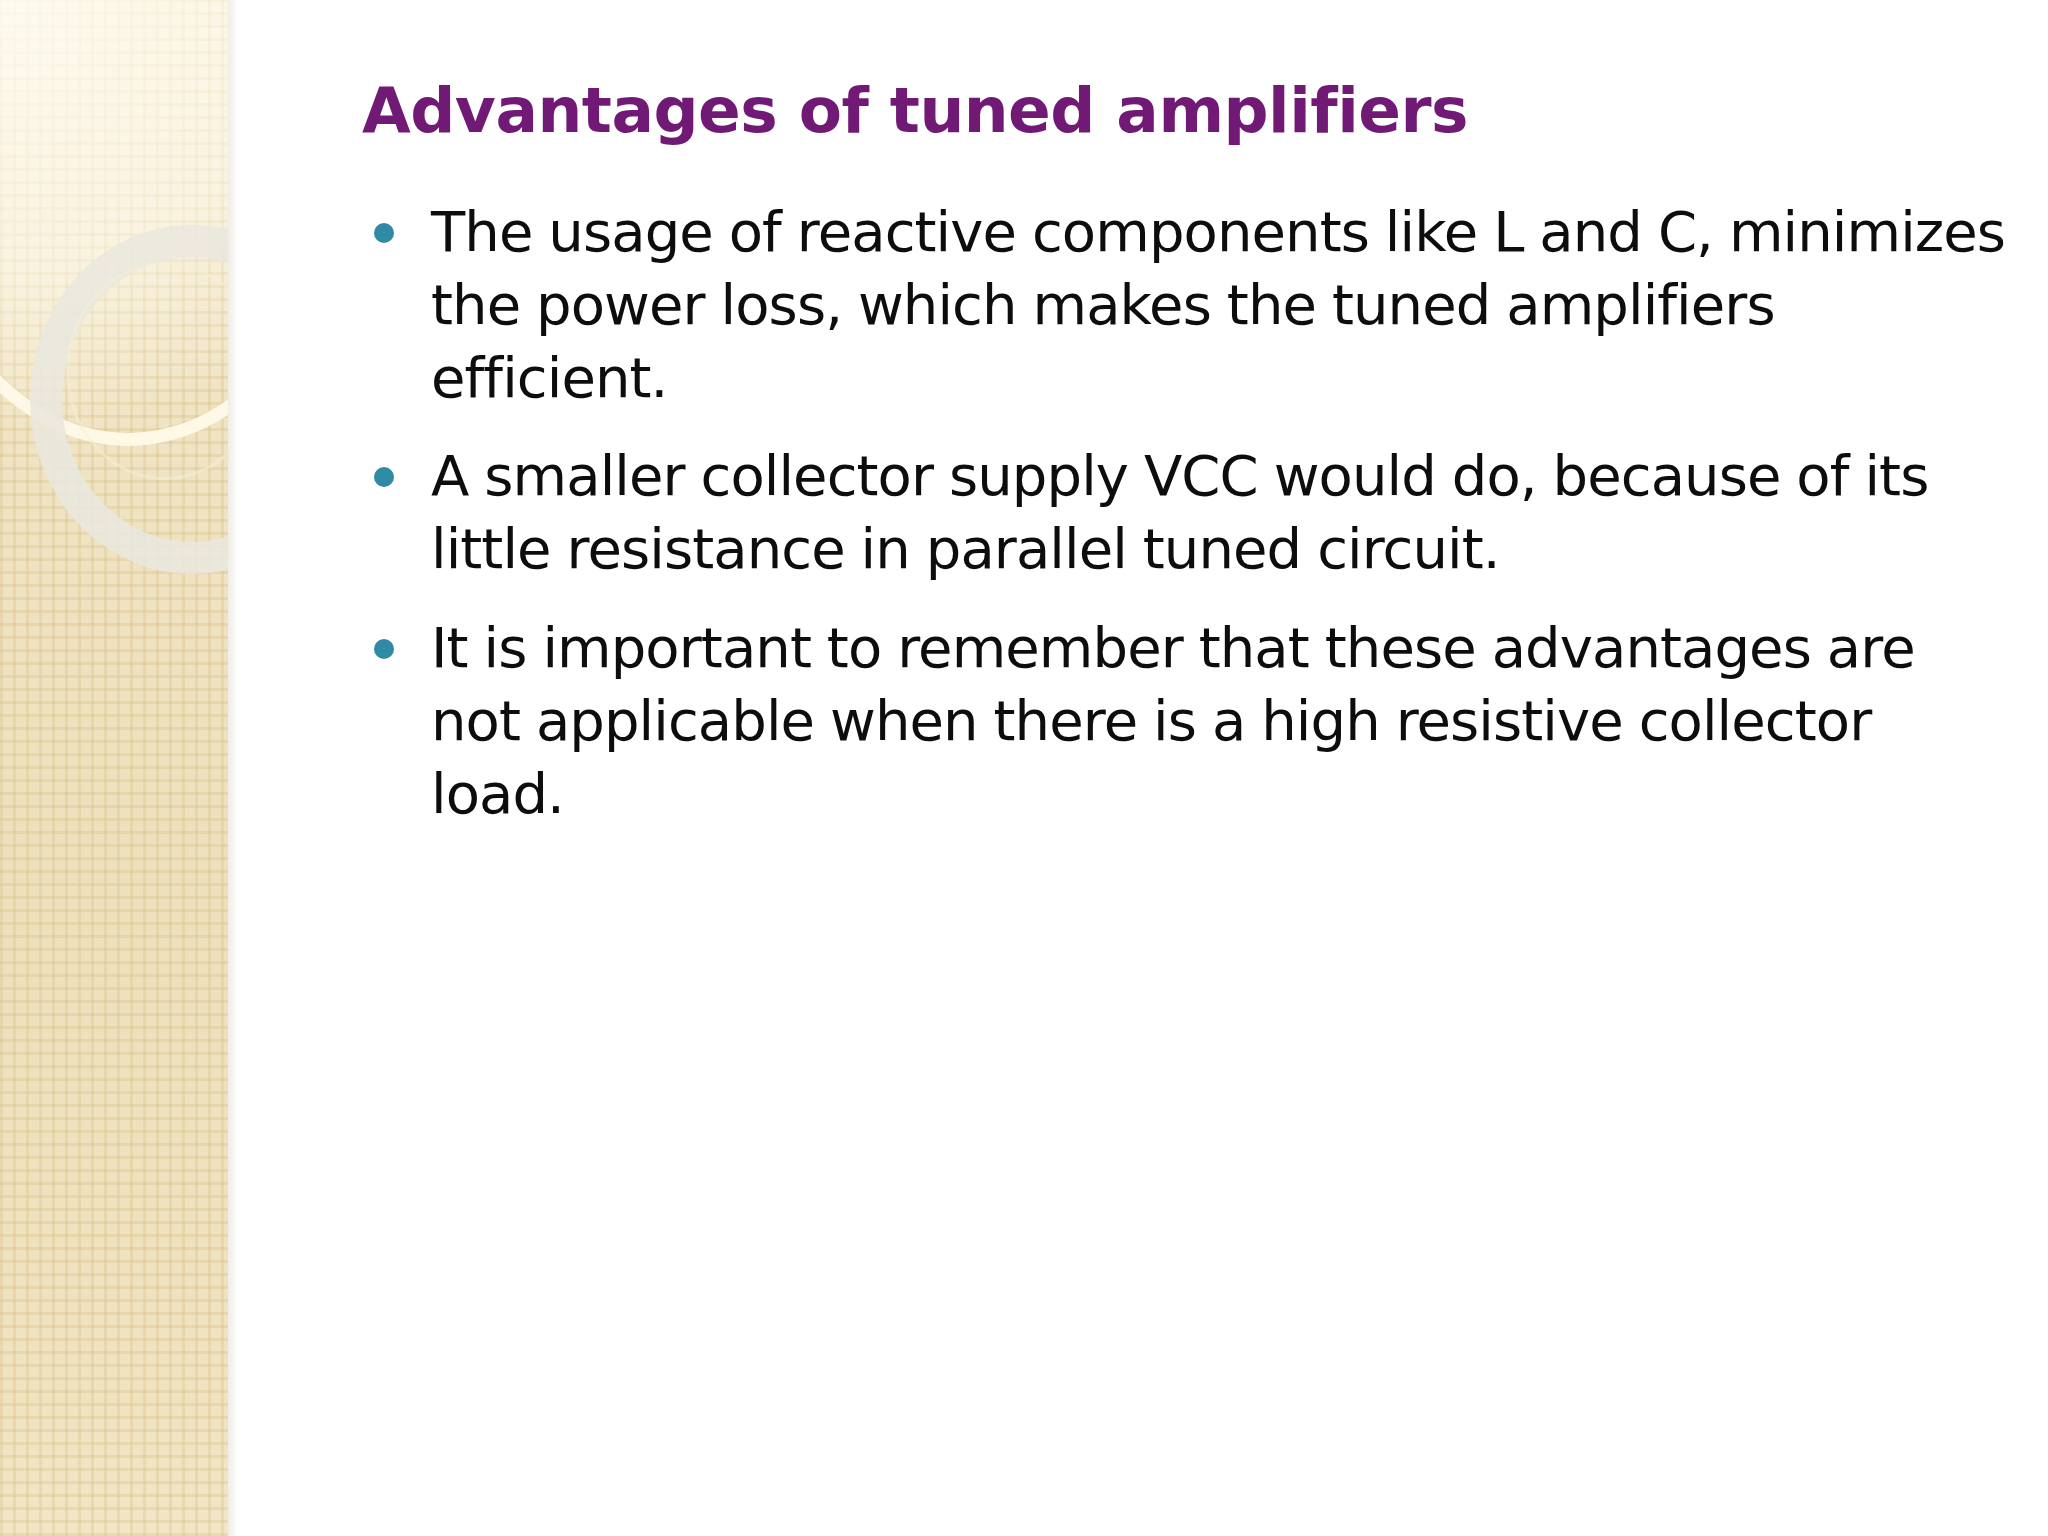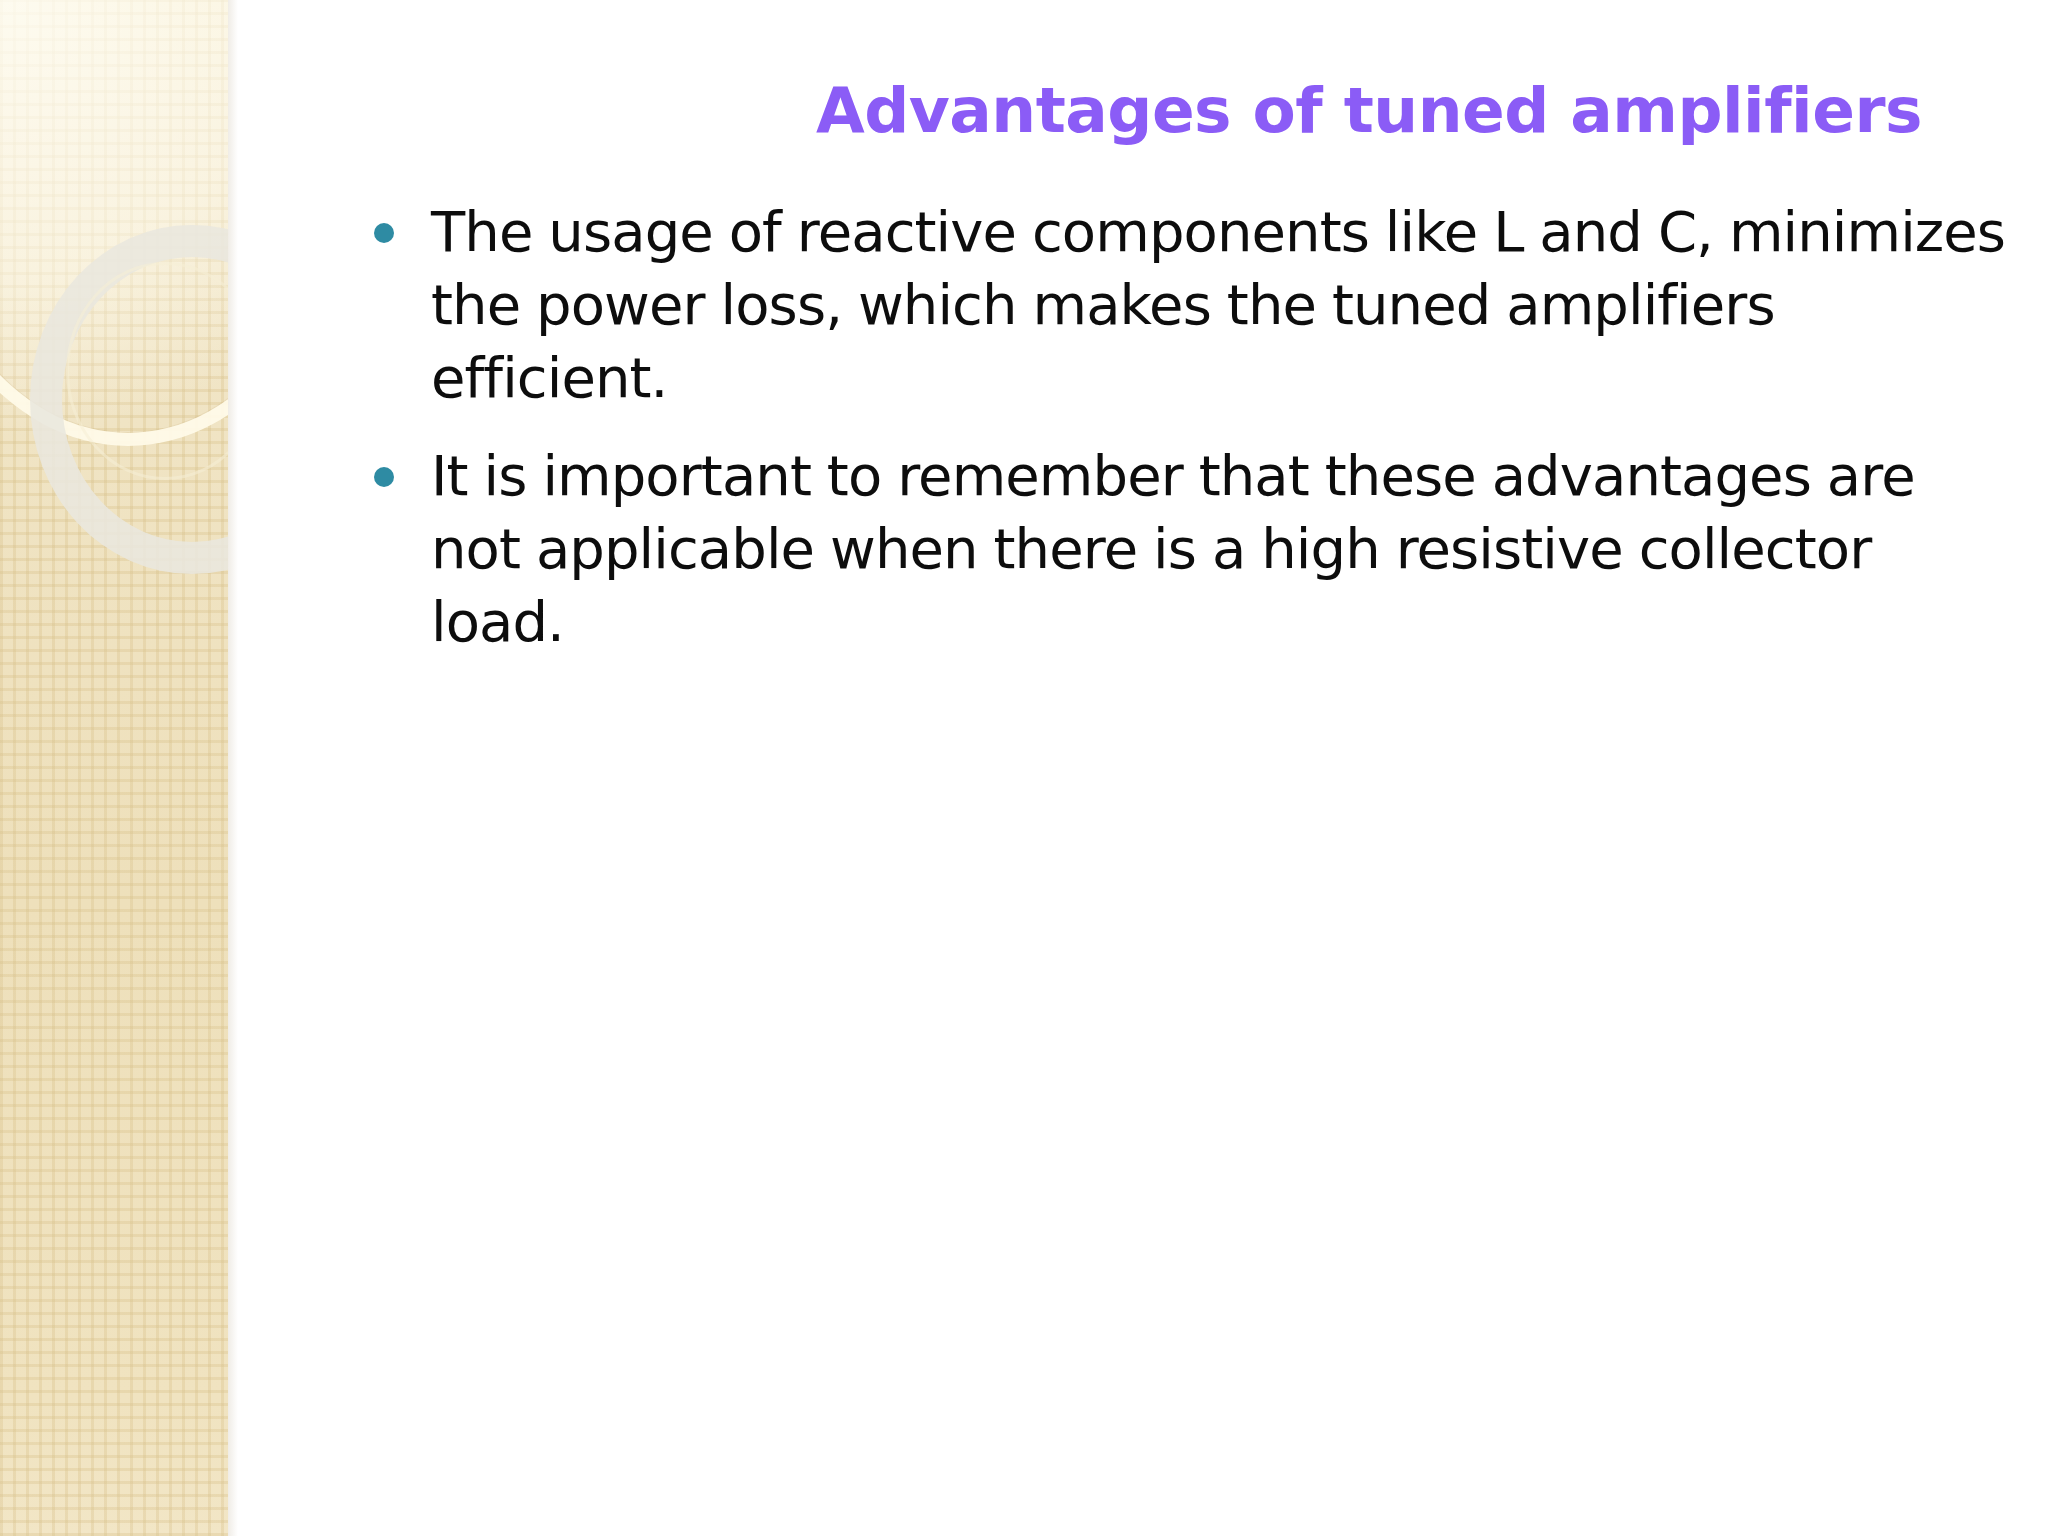--- a/index.html
+++ b/index.html
@@ -122,23 +122,22 @@
   #slide-title {
     position: absolute;
     left: 22px;
     top: 78px;
     width: 1560px;
     font-family: "DejaVu Sans", "Liberation Sans", sans-serif;
     font-weight: bold;
     font-size: 63px;
     line-height: 1.05;
     letter-spacing: -0.5px;
-    color: #8b5cf6;
+    color: #701a75;
     white-space: nowrap;
-    text-align: right;
   }
 
   #bullet-list {
     position: absolute;
     left: 16px;
     top: 196px;
     width: 1660px;
     list-style: none;
     margin: 0;
     padding: 0;
@@ -189,20 +188,24 @@
     <div id="slide-title">Advantages of tuned amplifiers</div>
 
     <ul id="bullet-list">
 
       <li class="bullet-item">
         <span class="bullet-marker"></span>
         <span class="bullet-text">The usage of reactive components like L and C, minimizes the power loss, which makes the tuned amplifiers efficient.</span>
       </li>
 
 
+      <li class="bullet-item">
+        <span class="bullet-marker"></span>
+        <span class="bullet-text">A smaller collector supply VCC would do, because of its little resistance in parallel tuned circuit.</span>
+      </li>
 
       <li class="bullet-item">
         <span class="bullet-marker"></span>
         <span class="bullet-text">It is important to remember that these advantages are not applicable when there is a high resistive collector load.</span>
       </li>
 
     </ul>
   </div>
 </div>
 

